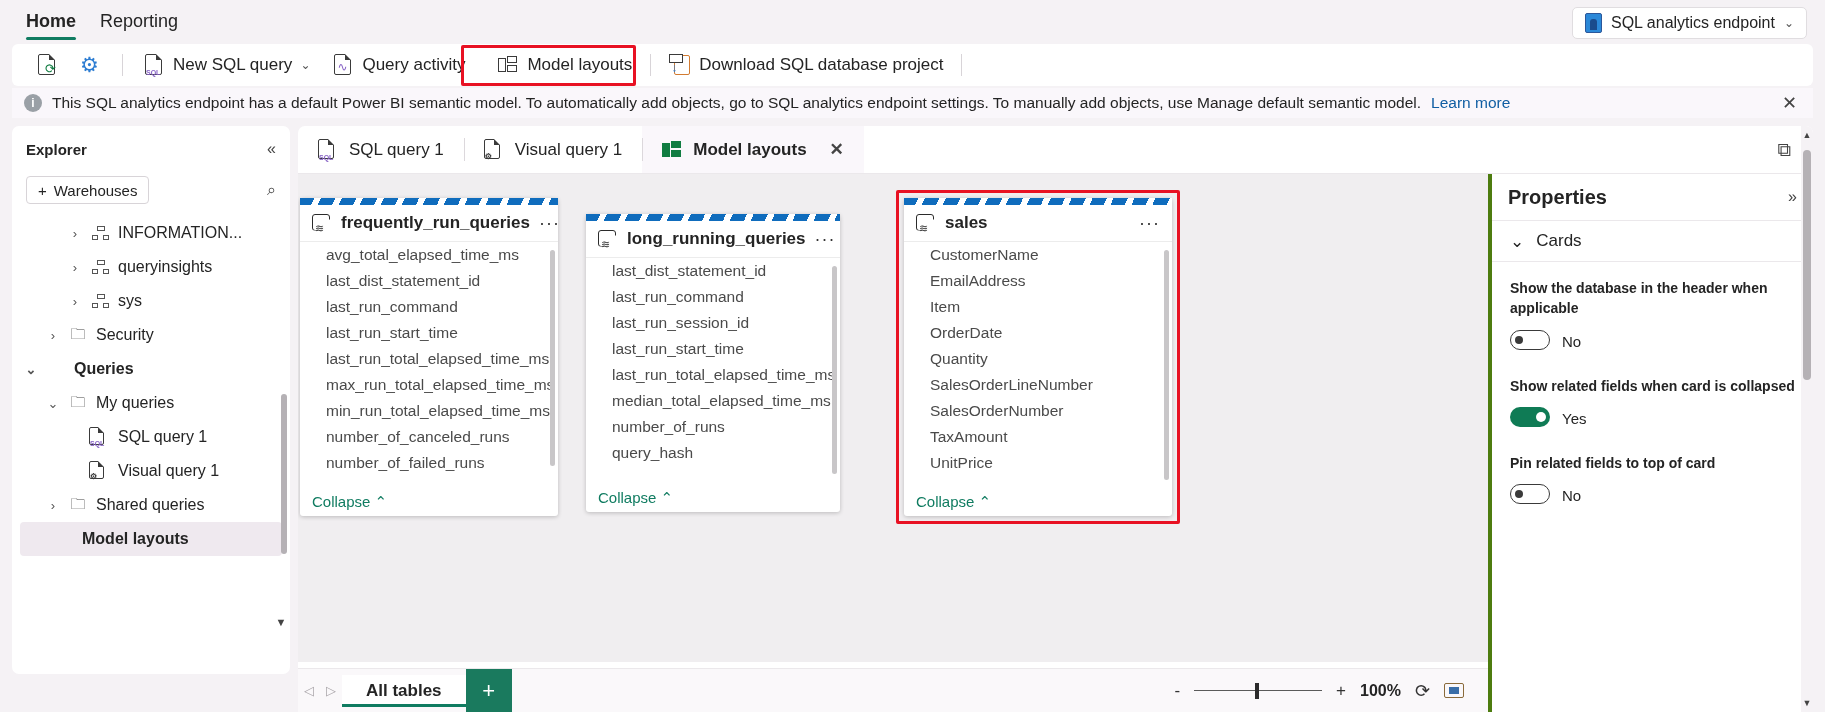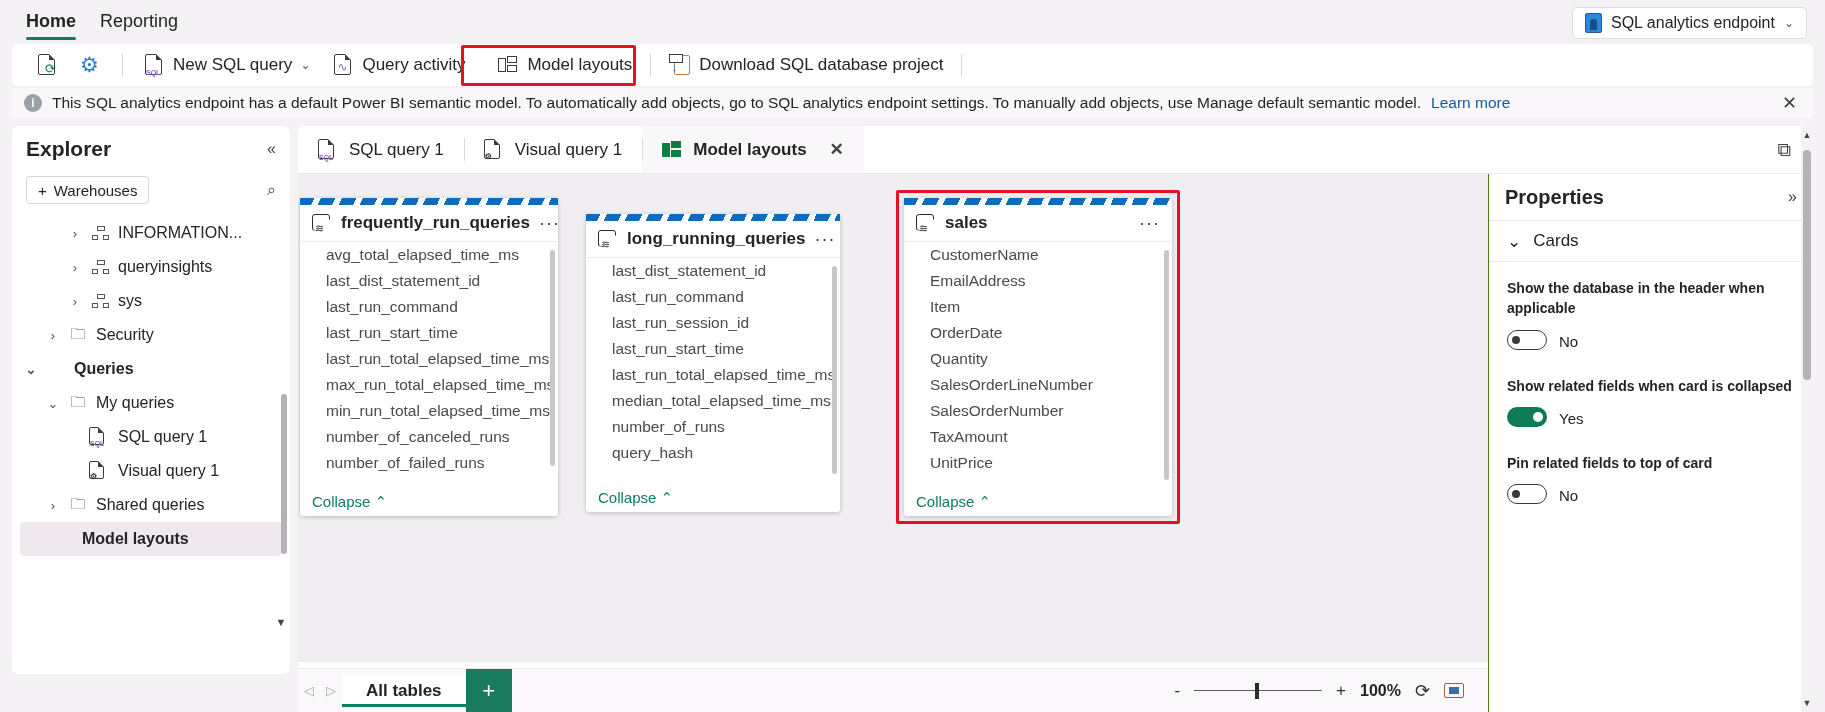--- a/index.html
+++ b/index.html
@@ -107,21 +107,21 @@
   .banner .x { margin-left:auto; font-size:18px; color:#444; cursor:pointer; padding:0 4px; }
 
   
   .explorer {
     position:absolute; left:12px; top:126px; width:278px; height:548px;
     background:#ffffff; border-radius:7px; overflow:hidden;
   }
   .exp-head {
     display:flex; align-items:center; height:46px; padding:0 14px;
   }
-  .exp-title { font-size:21px; font-weight:bold; }
+  .exp-title { font-size:15px; font-weight:bold; }
   .exp-collapse { margin-left:auto; font-size:16px; color:#444; cursor:pointer; }
   .exp-tools { display:flex; align-items:center; padding:0 14px; height:36px; gap:8px; }
   .wh-btn {
     display:flex; align-items:center; gap:7px; height:28px; padding:0 11px;
     border:1px solid #d8d4d8; border-radius:4px; font-size:15px; cursor:pointer; background:#fff;
   }
   .search-ic { margin-left:auto; font-size:16px; color:#444; cursor:pointer; }
   .tree { padding-top:8px; font-size:16px; }
   .trow {
     display:flex; align-items:center; height:34px; gap:8px;
@@ -195,21 +195,21 @@
   
   .cv-vtrack { position:absolute; right:0; top:48px; width:14px; height:488px; background:#f0eef0; }
   .cv-vthumb { position:absolute; right:2px; top:90px; width:9px; height:306px; background:#b5b1b5; border-radius:5px; }
   .cv-vup, .cv-vdn { position:absolute; right:1px; width:12px; height:14px; font-size:10px; color:#444; display:flex; align-items:center; justify-content:center; cursor:pointer; }
   .cv-hr { position:absolute; left:0; bottom:0; height:14px; width:1190px; background:#f0eef0; }
   .cv-hthumb { position:absolute; left:470px; bottom:3px; width:345px; height:9px; background:#b5b1b5; border-radius:5px; }
 
   
   .props {
     position:absolute; right:0; top:48px; width:325px; height:538px;
-    background:#ffffff; border-left:1px solid #4d7c0f;
+    background:#ffffff; border-left:4px solid #4d7c0f;
   }
   .props-head { height:46px; display:flex; align-items:center; padding:0 16px; }
   .props-title { font-size:20px; font-weight:bold; }
   .props-x { margin-left:auto; font-size:16px; color:#444; cursor:pointer; }
   .props-sec {
     height:42px; display:flex; align-items:center; gap:12px; padding:0 18px;
     border-top:1px solid #ebe8eb; border-bottom:1px solid #ebe8eb; font-size:17px; cursor:pointer;
   }
   .props-body { padding:16px 18px 0 18px; }
   .plabel { font-size:14px; font-weight:bold; line-height:1.45; margin-bottom:11px; }

